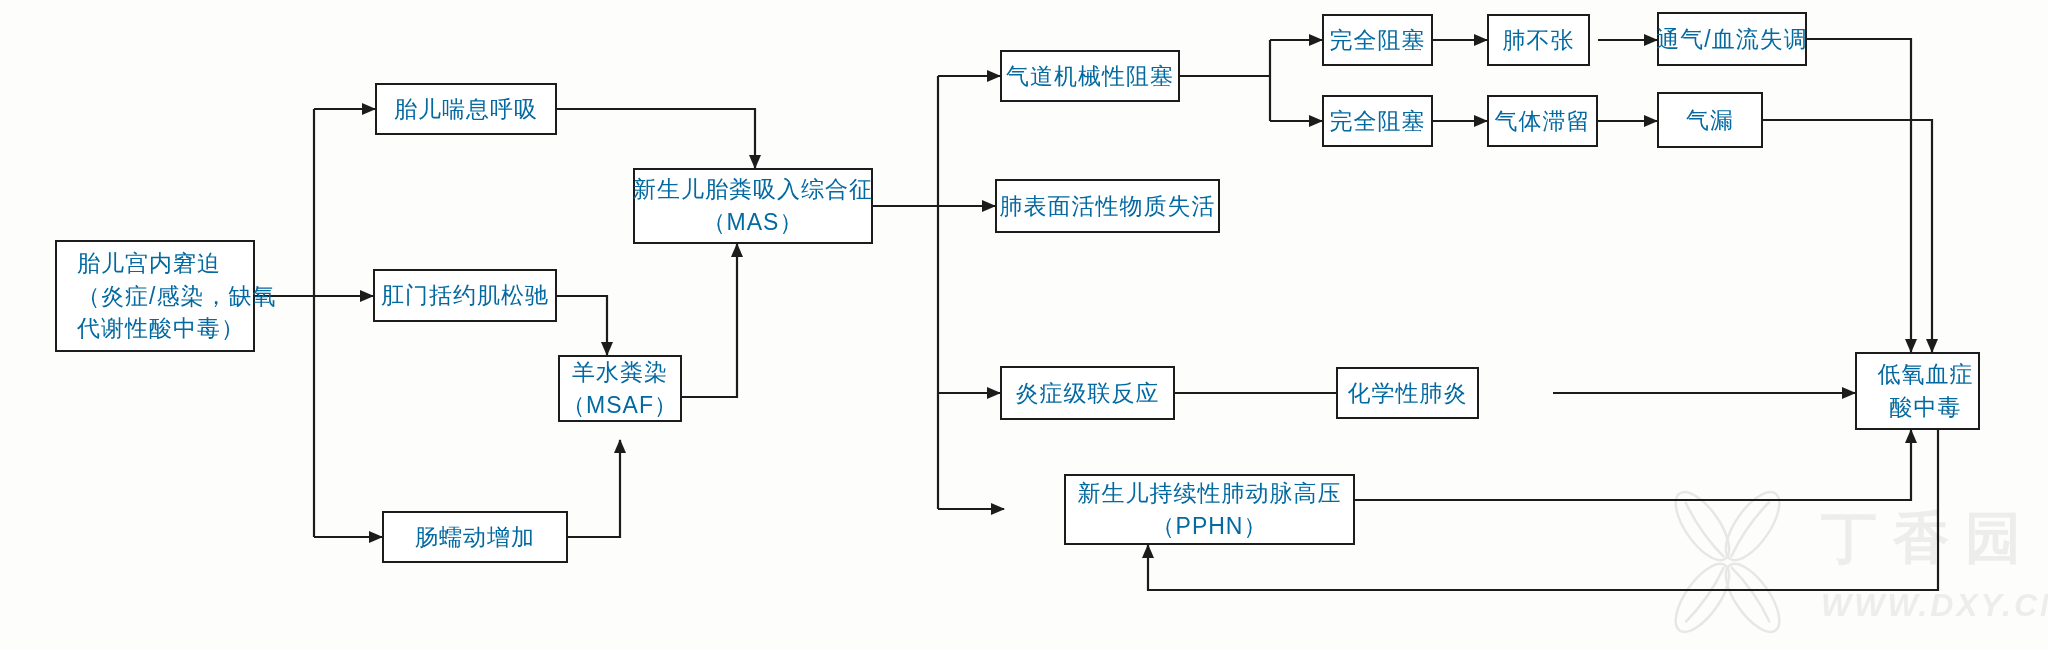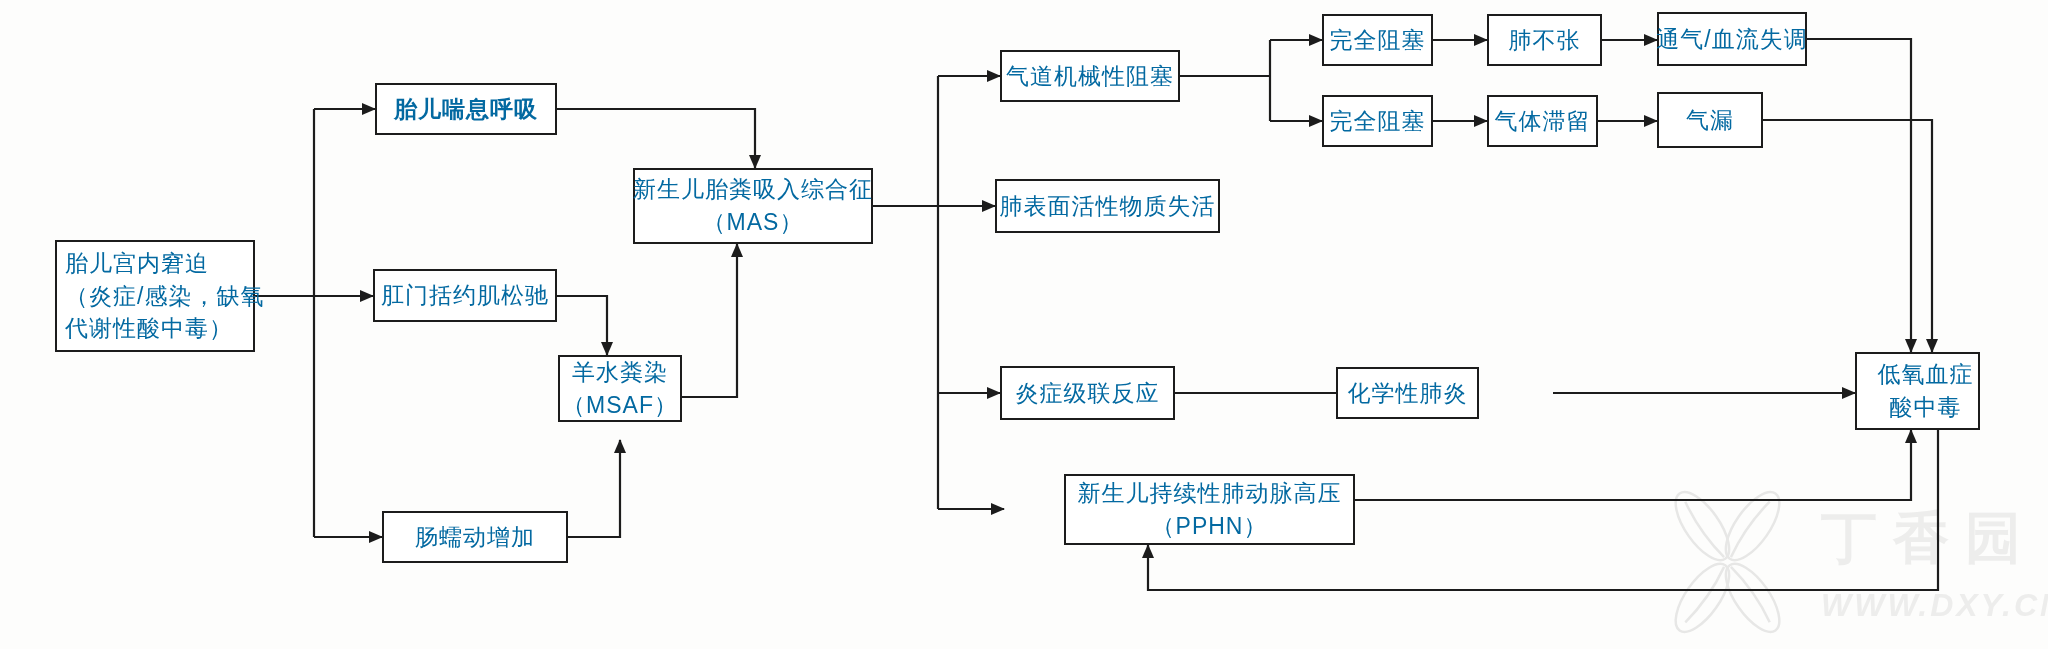--- a/index.html
+++ b/index.html
@@ -35,21 +35,21 @@
     justify-content: center;
     align-items: center;
     font-size: 23px;
     line-height: 1.42;
     color: #0369a1;
     white-space: nowrap;
     letter-spacing: 1px;
   }
   .node.align-left {
     align-items: flex-start;
-    padding-left: 8px;
+    padding-left: 20px;
   }
   .node-line { display: block; }
   
   .watermark {
     position: absolute;
     left: 1640px;
     top: 478px;
     width: 400px;
     height: 168px;
     display: flex;
@@ -140,21 +140,21 @@
       <polyline points="1295,500 1911,500 1911,430" fill="none" stroke="#1c1c1c" stroke-width="2.2" marker-end="url(#arrowhead)"></polyline>
       <polyline points="1938,430 1938,590 1148,590 1148,545" fill="none" stroke="#1c1c1c" stroke-width="2.2" marker-end="url(#arrowhead)"></polyline>
     </svg>
 
   <div class="layer">
       <div class="node align-left" style="left: 55px; top: 240px; width: 200px; height: 112px;">
         <span class="node-line">胎儿宫内窘迫</span>
         <span class="node-line">（炎症/感染，缺氧</span>
         <span class="node-line">代谢性酸中毒）</span>
       </div>
-      <div class="node" style="left: 375px; top: 83px; width: 182px; height: 52px; font-weight: bold;">
+      <div class="node" style="left: 375px; top: 83px; width: 182px; height: 52px;">
         <span class="node-line">胎儿喘息呼吸</span>
       </div>
       <div class="node" style="left: 373px; top: 269px; width: 184px; height: 53px;">
         <span class="node-line">肛门括约肌松驰</span>
       </div>
       <div class="node" style="left: 382px; top: 511px; width: 186px; height: 52px;">
         <span class="node-line">肠蠕动增加</span>
       </div>
       <div class="node" style="left: 558px; top: 355px; width: 124px; height: 67px;">
         <span class="node-line">羊水粪染</span>
@@ -173,21 +173,21 @@
       <div class="node" style="left: 1000px; top: 366px; width: 175px; height: 54px;">
         <span class="node-line">炎症级联反应</span>
       </div>
       <div class="node" style="left: 1064px; top: 474px; width: 291px; height: 71px;">
         <span class="node-line">新生儿持续性肺动脉高压</span>
         <span class="node-line">（PPHN）</span>
       </div>
       <div class="node" style="left: 1322px; top: 14px; width: 111px; height: 52px;">
         <span class="node-line">完全阻塞</span>
       </div>
-      <div class="node" style="left: 1487px; top: 14px; width: 115px; height: 52px;">
+      <div class="node" style="left: 1487px; top: 14px; width: 103px; height: 52px;">
         <span class="node-line">肺不张</span>
       </div>
       <div class="node" style="left: 1657px; top: 12px; width: 150px; height: 54px;">
         <span class="node-line">通气/血流失调</span>
       </div>
       <div class="node" style="left: 1322px; top: 95px; width: 111px; height: 52px;">
         <span class="node-line">完全阻塞</span>
       </div>
       <div class="node" style="left: 1487px; top: 95px; width: 111px; height: 52px;">
         <span class="node-line">气体滞留</span>

